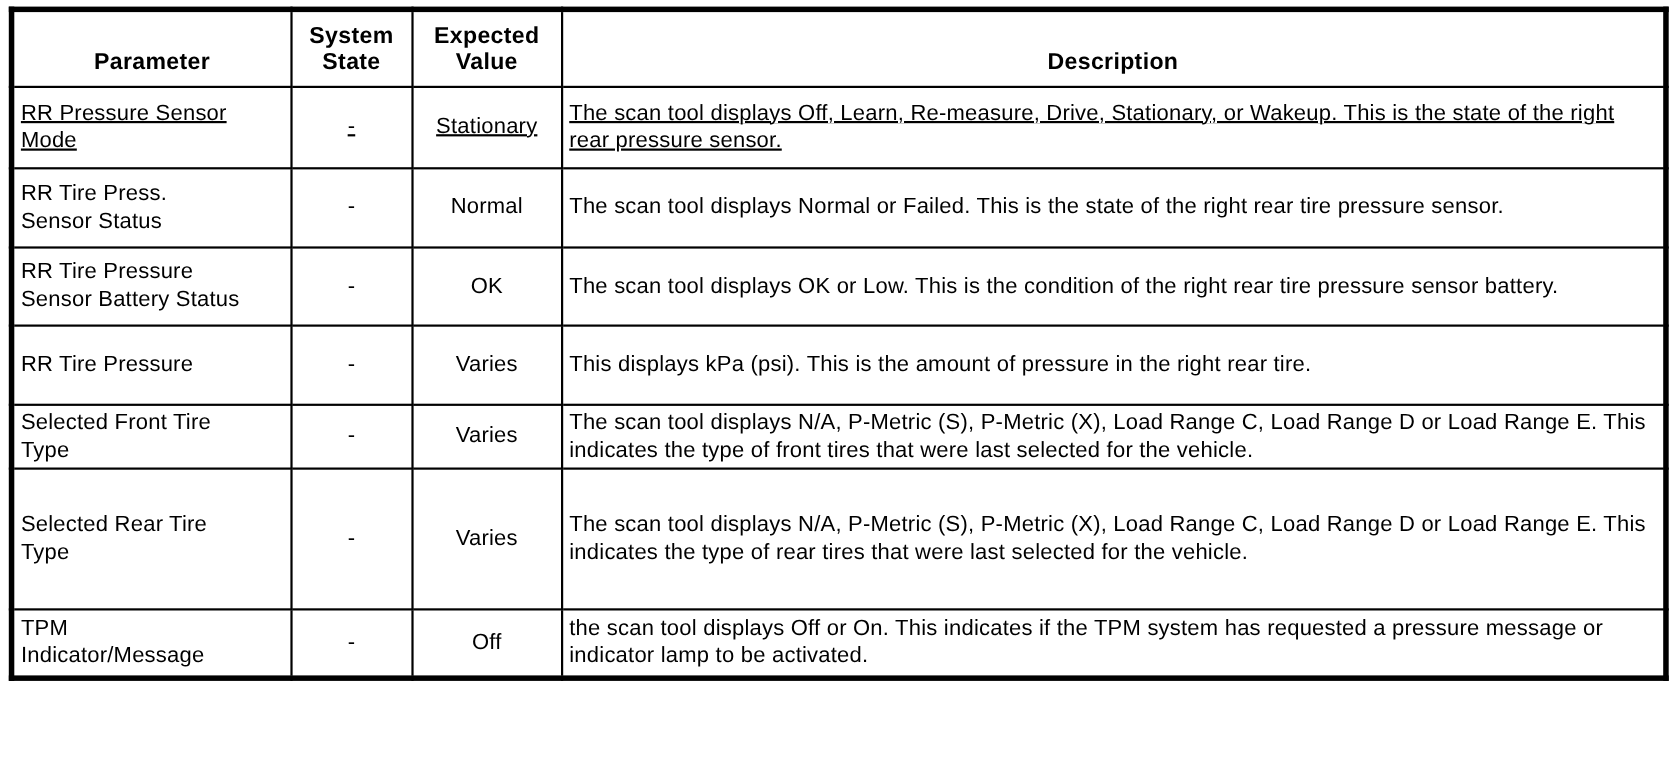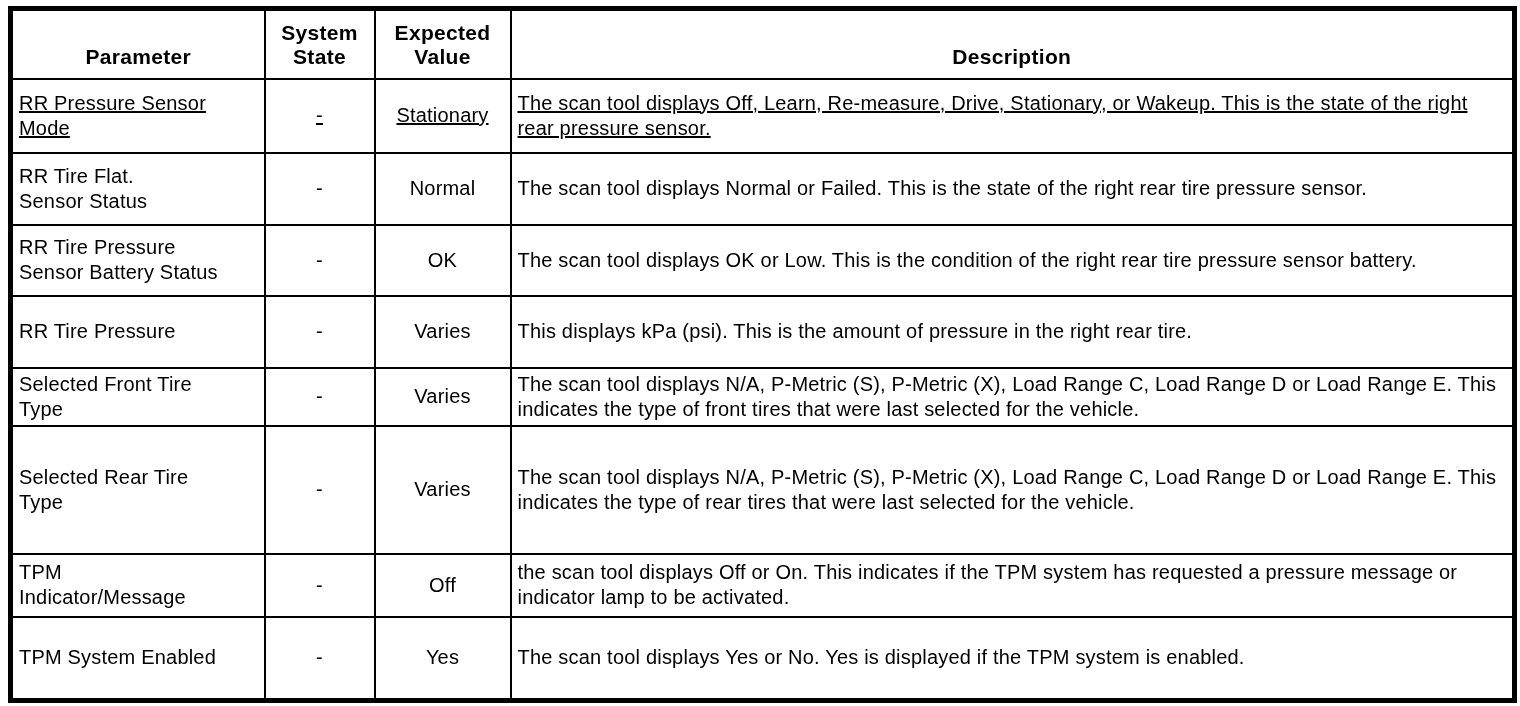--- a/index.html
+++ b/index.html
@@ -88,21 +88,21 @@
     </thead>
     <tbody>
       <tr>
         <td class="cell-param">RR Pressure Sensor
 Mode</td>
         <td class="cell-center">-</td>
         <td class="cell-center">Stationary</td>
         <td class="cell-desc">The scan tool displays Off, Learn, Re-measure, Drive, Stationary, or Wakeup. This is the state of the right rear pressure sensor.</td>
       </tr>
       <tr>
-        <td class="cell-param">RR Tire Flat.
+        <td class="cell-param">RR Tire Press.
 Sensor Status</td>
         <td class="cell-center">-</td>
         <td class="cell-center">Normal</td>
         <td class="cell-desc">The scan tool displays Normal or Failed. This is the state of the right rear tire pressure sensor.</td>
       </tr>
       <tr>
         <td class="cell-param">RR Tire Pressure
 Sensor Battery Status</td>
         <td class="cell-center">-</td>
         <td class="cell-center">OK</td>
@@ -128,21 +128,15 @@
         <td class="cell-center">Varies</td>
         <td class="cell-desc">The scan tool displays N/A, P-Metric (S), P-Metric (X), Load Range C, Load Range D or Load Range E. This indicates the type of rear tires that were last selected for the vehicle.</td>
       </tr>
       <tr>
         <td class="cell-param">TPM
 Indicator/Message</td>
         <td class="cell-center">-</td>
         <td class="cell-center">Off</td>
         <td class="cell-desc">the scan tool displays Off or On. This indicates if the TPM system has requested a pressure message or indicator lamp to be activated.</td>
       </tr>
-      <tr>
-        <td class="cell-param">TPM System Enabled</td>
-        <td class="cell-center">-</td>
-        <td class="cell-center">Yes</td>
-        <td class="cell-desc">The scan tool displays Yes or No. Yes is displayed if the TPM system is enabled.</td>
-      </tr>
     </tbody>
   </table>
 </div>
 
 </body></html>

